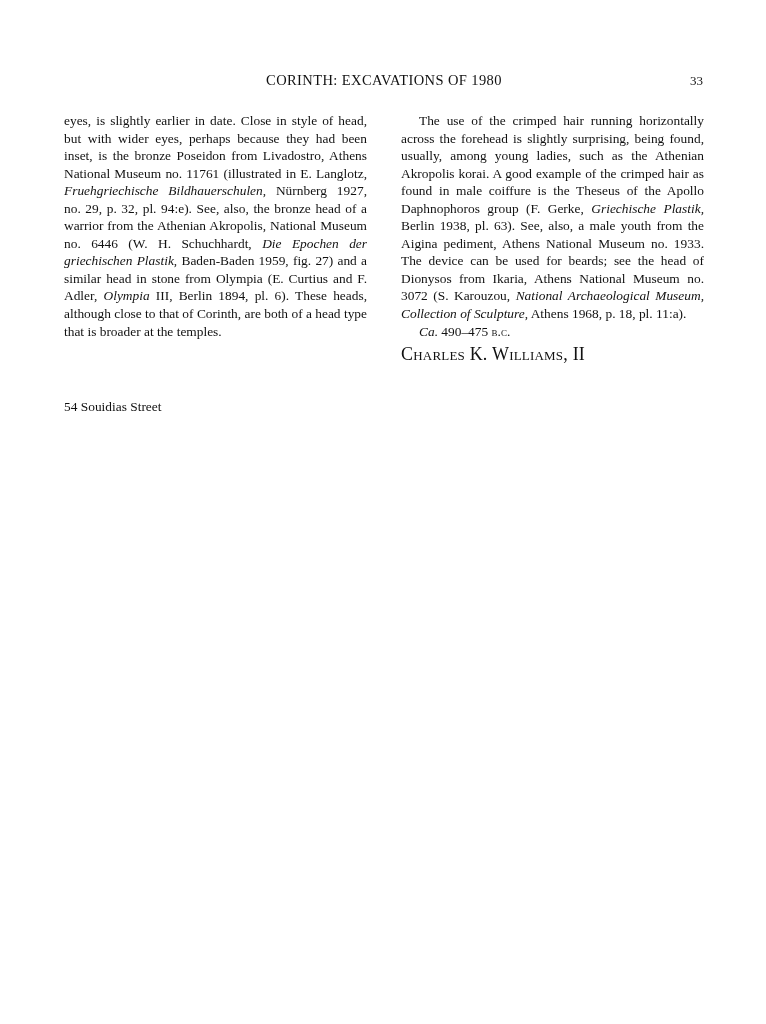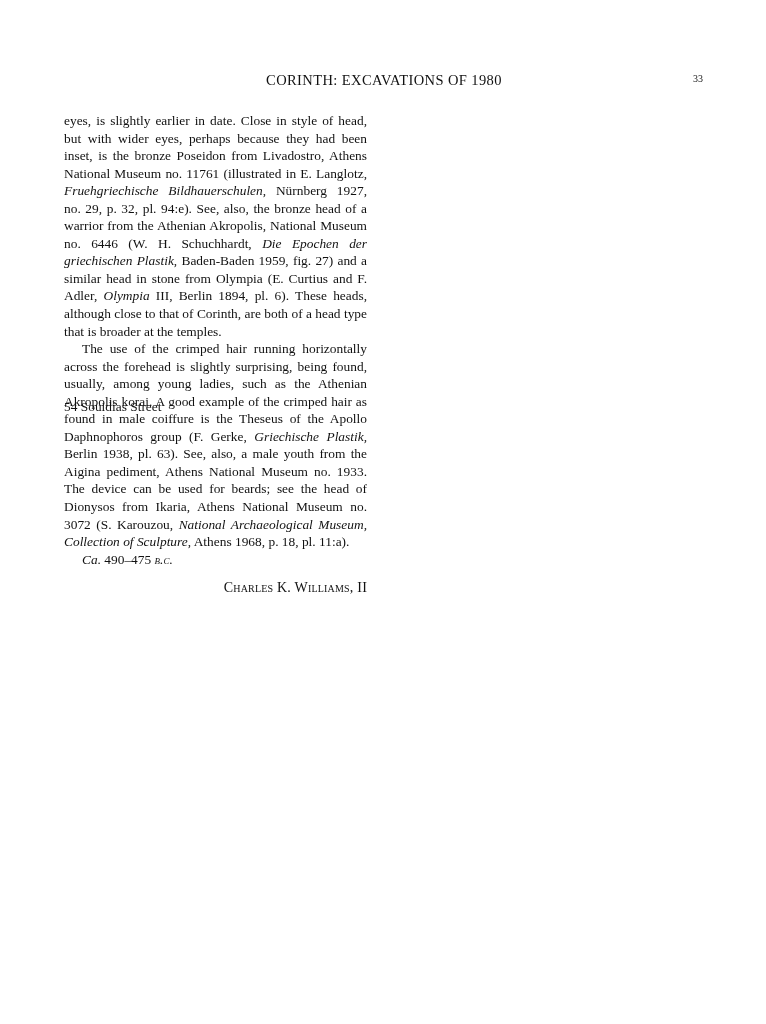--- a/index.html
+++ b/index.html
@@ -33,30 +33,30 @@
     letter-spacing: 0.4px;
     white-space: nowrap;
   }
   .running-head .smallcaps {
     font-variant: small-caps;
   }
   .folio {
     position: absolute;
     right: 63px;
     top: 73px;
-    font-size: 10px;
+    font-size: 13px;
     text-align: left;
   }
   .columns {
     position: absolute;
     left: 64px;
     top: 112px;
     width: 640px;
     display: flex;
-    flex-direction: column;
+    flex-direction: row;
     justify-content: space-between;
   }
   .col {
     width: 303px;
   }
   .col p {
     margin: 0;
     font-size: 13.4px;
     line-height: 17.55px;
     text-align: justify;
@@ -64,32 +64,31 @@
     hyphens: none;
   }
   .col p.indent {
     text-indent: 18px;
   }
   i, .it {
     font-style: italic;
   }
   .sc {
     font-variant: small-caps;
-    font-style: italic;
   }
   .date-line {
     margin-top: 0;
     font-size: 13.4px;
     line-height: 17.55px;
     text-indent: 18px;
   }
   .byline {
-    margin-top: 12px;
-    text-align: right;
-    font-size: 14px;
+    margin-top: 4px;
+    text-align: left;
+    font-size: 18px;
     font-variant: small-caps;
     letter-spacing: 0.2px;
   }
   .address {
     position: absolute;
     left: 64px;
     top: 398px;
     width: 320px;
     font-size: 13.4px;
     line-height: 18.4px;

